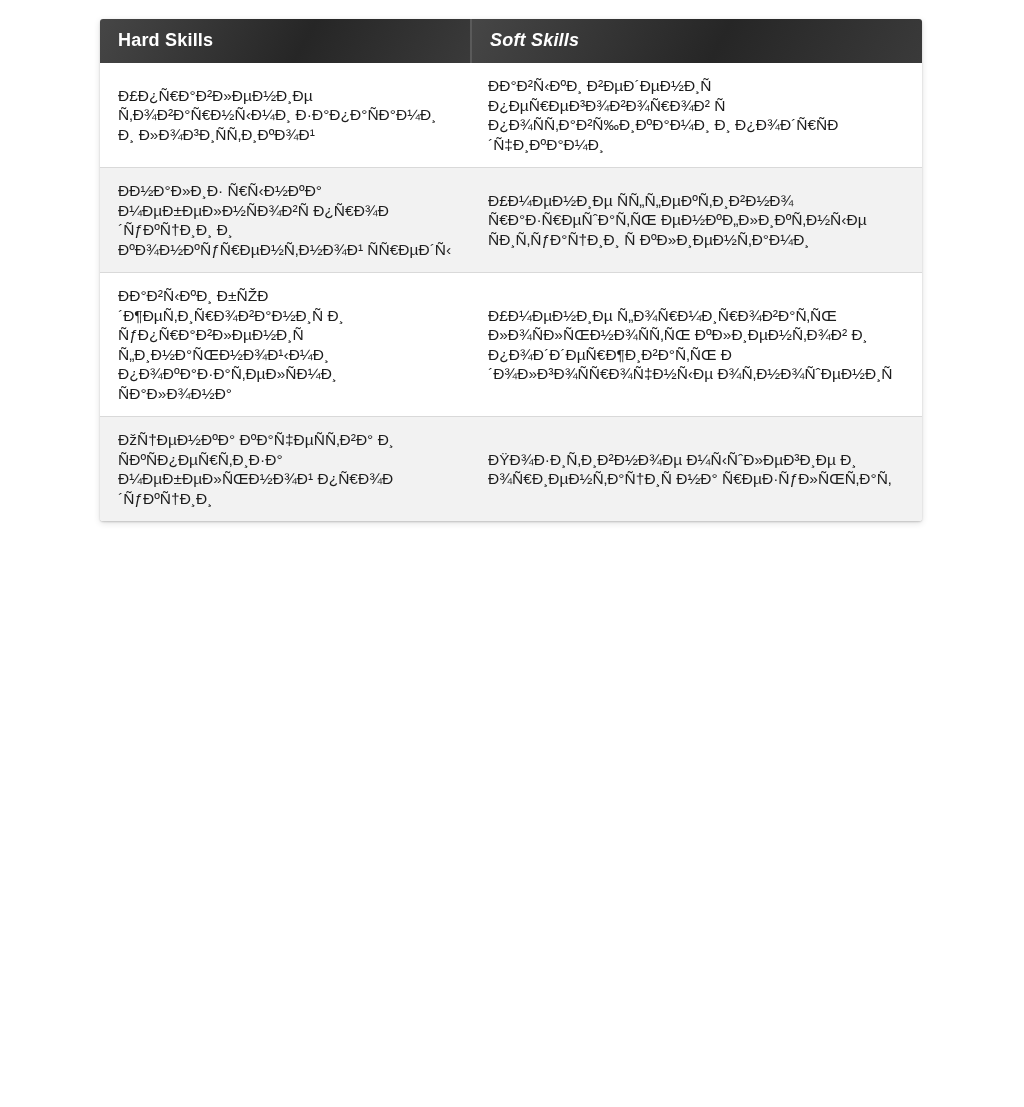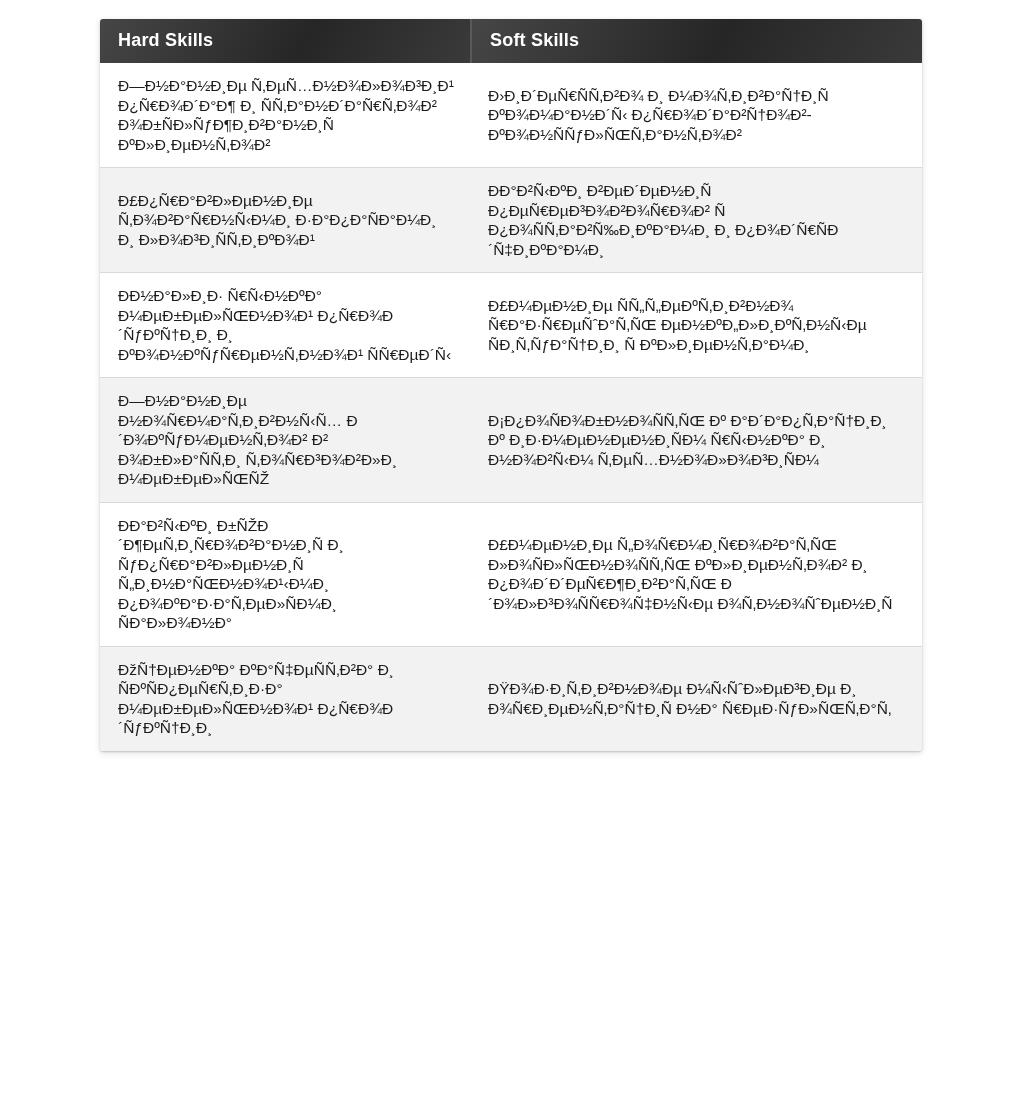--- a/index.html
+++ b/index.html
@@ -33,20 +33,21 @@
       var(--header-bg-end, #3a3a3a) 100%);
     color: var(--header-text, #ffffff);
     font-size: 18px;
     font-weight: bold;
     letter-spacing: 0.2px;
     text-align: left;
     padding: 11px 16px 12px 18px;
   }
   th.col-header + th.col-header {
     border-left: 2px solid var(--header-divider, #5a5a5a);
+    font-style: italic;
   }
   td.cell {
     font-size: 15.5px;
     line-height: 19.5px;
     color: var(--body-text, #1d1d1d);
     padding: 13px 16px 13px 18px;
     vertical-align: middle;
     background: #ffffff;
   }
   tbody tr:nth-child(even) td.cell {
@@ -66,34 +67,26 @@
       <col class="col-soft">
     </colgroup>
     <thead>
       <tr>
         <th class="col-header">Hard Skills</th>
         <th class="col-header">Soft Skills</th>
       </tr>
     </thead>
     <tbody>
       <tr>
-        <td class="cell">Ð—Ð½Ð°Ð½Ð¸Ðµ Ñ‚ÐµÑ…Ð½Ð¾Ð»Ð¾Ð³Ð¸Ð¹ Ð¿Ñ€Ð¾Ð´Ð°Ð¶ Ð¸ ÑÑ‚Ð°Ð½Ð´Ð°Ñ€Ñ‚Ð¾Ð² Ð¾Ð±ÑÐ»ÑƒÐ¶Ð¸Ð²Ð°Ð½Ð¸Ñ ÐºÐ»Ð¸ÐµÐ½Ñ‚Ð¾Ð²</td>
-        <td class="cell">Ð›Ð¸Ð´ÐµÑ€ÑÑ‚Ð²Ð¾ Ð¸ Ð¼Ð¾Ñ‚Ð¸Ð²Ð°Ñ†Ð¸Ñ ÐºÐ¾Ð¼Ð°Ð½Ð´Ñ‹ Ð¿Ñ€Ð¾Ð´Ð°Ð²Ñ†Ð¾Ð²-ÐºÐ¾Ð½ÑÑƒÐ»ÑŒÑ‚Ð°Ð½Ñ‚Ð¾Ð²</td>
-      </tr>
-      <tr>
         <td class="cell">Ð£Ð¿Ñ€Ð°Ð²Ð»ÐµÐ½Ð¸Ðµ Ñ‚Ð¾Ð²Ð°Ñ€Ð½Ñ‹Ð¼Ð¸ Ð·Ð°Ð¿Ð°ÑÐ°Ð¼Ð¸ Ð¸ Ð»Ð¾Ð³Ð¸ÑÑ‚Ð¸ÐºÐ¾Ð¹</td>
         <td class="cell">ÐÐ°Ð²Ñ‹ÐºÐ¸ Ð²ÐµÐ´ÐµÐ½Ð¸Ñ Ð¿ÐµÑ€ÐµÐ³Ð¾Ð²Ð¾Ñ€Ð¾Ð² Ñ Ð¿Ð¾ÑÑ‚Ð°Ð²Ñ‰Ð¸ÐºÐ°Ð¼Ð¸ Ð¸ Ð¿Ð¾Ð´Ñ€ÑÐ´Ñ‡Ð¸ÐºÐ°Ð¼Ð¸</td>
       </tr>
       <tr>
-        <td class="cell">ÐÐ½Ð°Ð»Ð¸Ð· Ñ€Ñ‹Ð½ÐºÐ° Ð¼ÐµÐ±ÐµÐ»ÑŒÐ½Ð¾Ð¹ Ð¿Ñ€Ð¾Ð´ÑƒÐºÑ†Ð¸Ð¸ Ð¸ ÐºÐ¾Ð½ÐºÑƒÑ€ÐµÐ½Ñ‚Ð½Ð¾Ð¹ ÑÑ€ÐµÐ´Ñ‹</td>
+        <td class="cell">ÐÐ½Ð°Ð»Ð¸Ð· Ñ€Ñ‹Ð½ÐºÐ° Ð¼ÐµÐ±ÐµÐ»Ð½ÑÐ¾Ð²Ñ Ð¿Ñ€Ð¾Ð´ÑƒÐºÑ†Ð¸Ð¸ Ð¸ ÐºÐ¾Ð½ÐºÑƒÑ€ÐµÐ½Ñ‚Ð½Ð¾Ð¹ ÑÑ€ÐµÐ´Ñ‹</td>
         <td class="cell">Ð£Ð¼ÐµÐ½Ð¸Ðµ ÑÑ„Ñ„ÐµÐºÑ‚Ð¸Ð²Ð½Ð¾ Ñ€Ð°Ð·Ñ€ÐµÑˆÐ°Ñ‚ÑŒ ÐµÐ½ÐºÐ„Ð»Ð¸ÐºÑ‚Ð½Ñ‹Ðµ ÑÐ¸Ñ‚ÑƒÐ°Ñ†Ð¸Ð¸ Ñ ÐºÐ»Ð¸ÐµÐ½Ñ‚Ð°Ð¼Ð¸</td>
-      </tr>
-      <tr>
-        <td class="cell">Ð—Ð½Ð°Ð½Ð¸Ðµ Ð½Ð¾Ñ€Ð¼Ð°Ñ‚Ð¸Ð²Ð½Ñ‹Ñ… Ð´Ð¾ÐºÑƒÐ¼ÐµÐ½Ñ‚Ð¾Ð² Ð² Ð¾Ð±Ð»Ð°ÑÑ‚Ð¸ Ñ‚Ð¾Ñ€Ð³Ð¾Ð²Ð»Ð¸ Ð¼ÐµÐ±ÐµÐ»ÑŒÑŽ</td>
-        <td class="cell">Ð¡Ð¿Ð¾ÑÐ¾Ð±Ð½Ð¾ÑÑ‚ÑŒ Ðº Ð°Ð´Ð°Ð¿Ñ‚Ð°Ñ†Ð¸Ð¸ Ðº Ð¸Ð·Ð¼ÐµÐ½ÐµÐ½Ð¸ÑÐ¼ Ñ€Ñ‹Ð½ÐºÐ° Ð¸ Ð½Ð¾Ð²Ñ‹Ð¼ Ñ‚ÐµÑ…Ð½Ð¾Ð»Ð¾Ð³Ð¸ÑÐ¼</td>
       </tr>
       <tr>
         <td class="cell">ÐÐ°Ð²Ñ‹ÐºÐ¸ Ð±ÑŽÐ´Ð¶ÐµÑ‚Ð¸Ñ€Ð¾Ð²Ð°Ð½Ð¸Ñ Ð¸ ÑƒÐ¿Ñ€Ð°Ð²Ð»ÐµÐ½Ð¸Ñ Ñ„Ð¸Ð½Ð°ÑŒÐ½Ð¾Ð¹‹Ð¼Ð¸ Ð¿Ð¾ÐºÐ°Ð·Ð°Ñ‚ÐµÐ»ÑÐ¼Ð¸ ÑÐ°Ð»Ð¾Ð½Ð°</td>
         <td class="cell">Ð£Ð¼ÐµÐ½Ð¸Ðµ Ñ„Ð¾Ñ€Ð¼Ð¸Ñ€Ð¾Ð²Ð°Ñ‚ÑŒ Ð»Ð¾ÑÐ»ÑŒÐ½Ð¾ÑÑ‚ÑŒ ÐºÐ»Ð¸ÐµÐ½Ñ‚Ð¾Ð² Ð¸ Ð¿Ð¾Ð´Ð´ÐµÑ€Ð¶Ð¸Ð²Ð°Ñ‚ÑŒ Ð´Ð¾Ð»Ð³Ð¾ÑÑ€Ð¾Ñ‡Ð½Ñ‹Ðµ Ð¾Ñ‚Ð½Ð¾ÑˆÐµÐ½Ð¸Ñ</td>
       </tr>
       <tr>
         <td class="cell">ÐžÑ†ÐµÐ½ÐºÐ° ÐºÐ°Ñ‡ÐµÑÑ‚Ð²Ð° Ð¸ ÑÐºÑÐ¿ÐµÑ€Ñ‚Ð¸Ð·Ð° Ð¼ÐµÐ±ÐµÐ»ÑŒÐ½Ð¾Ð¹ Ð¿Ñ€Ð¾Ð´ÑƒÐºÑ†Ð¸Ð¸</td>
         <td class="cell">ÐŸÐ¾Ð·Ð¸Ñ‚Ð¸Ð²Ð½Ð¾Ðµ Ð¼Ñ‹ÑˆÐ»ÐµÐ³Ð¸Ðµ Ð¸ Ð¾Ñ€Ð¸ÐµÐ½Ñ‚Ð°Ñ†Ð¸Ñ Ð½Ð° Ñ€ÐµÐ·ÑƒÐ»ÑŒÑ‚Ð°Ñ‚</td>
       </tr>
     </tbody>

